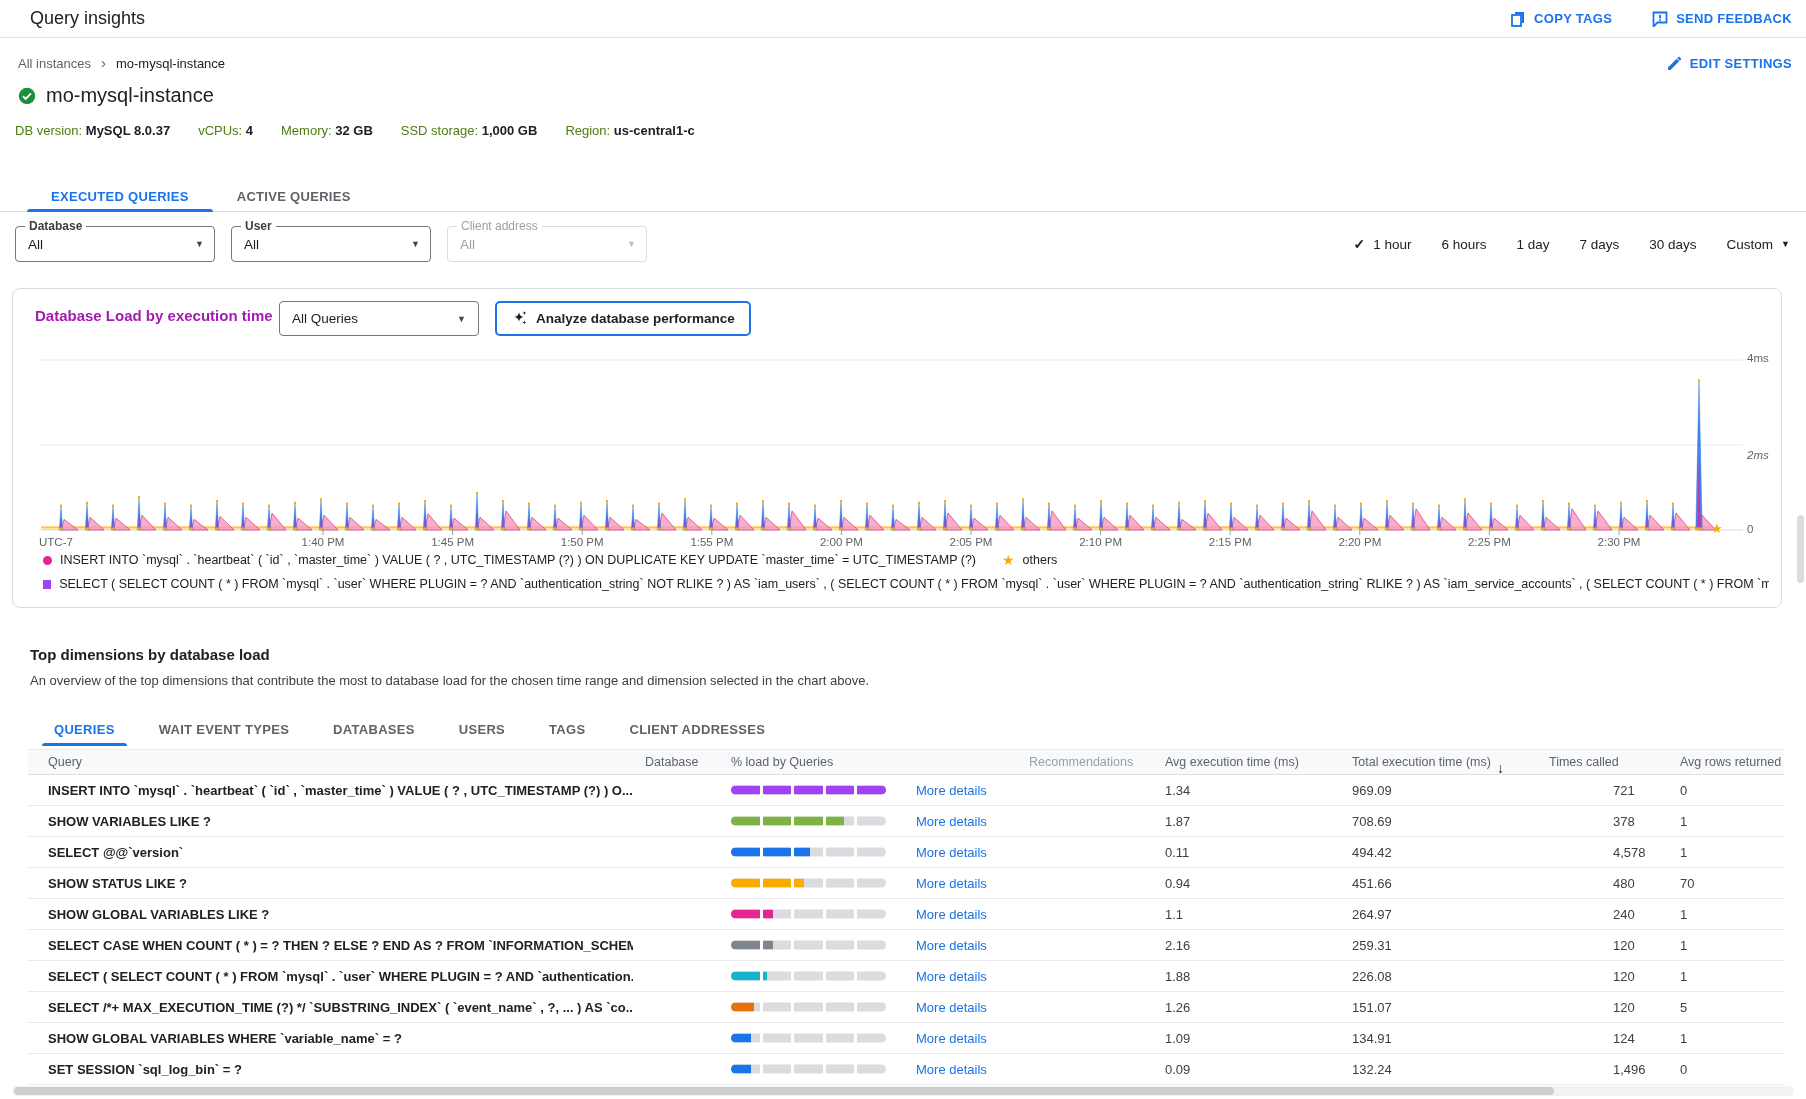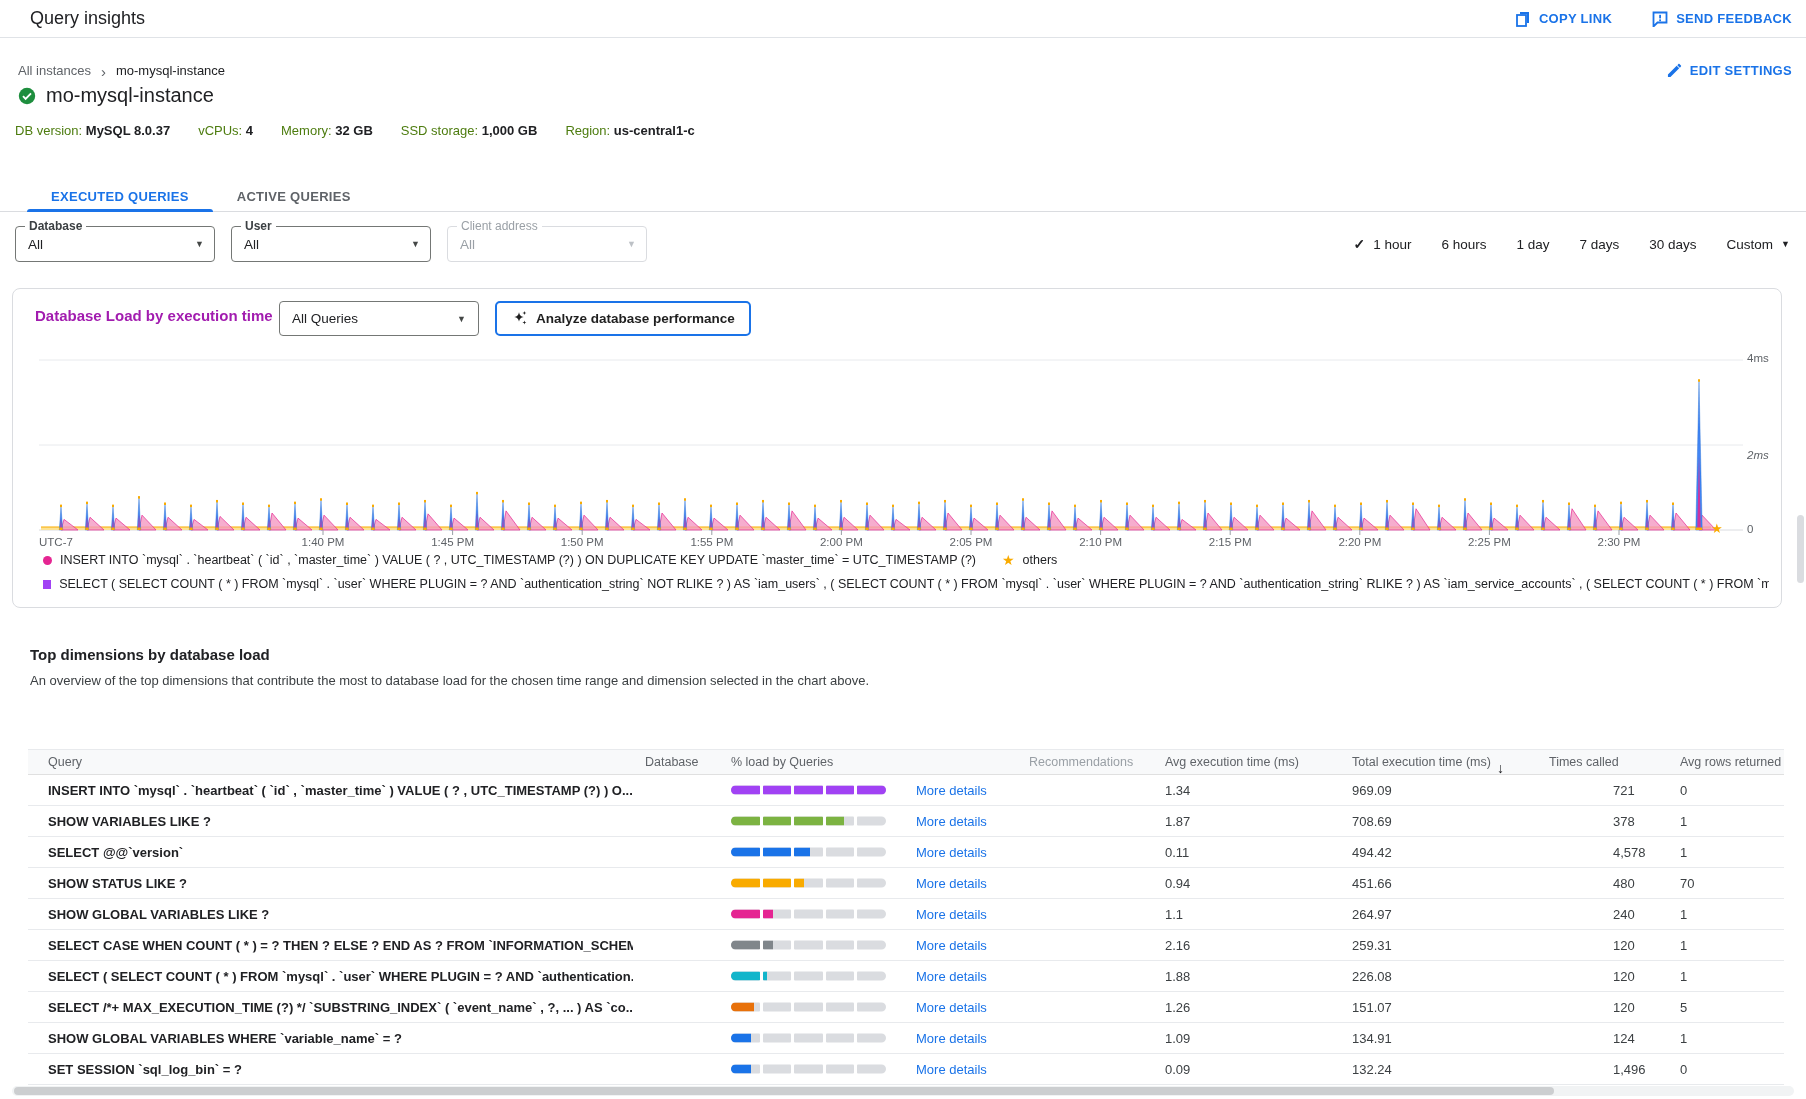--- a/index.html
+++ b/index.html
@@ -9,21 +9,21 @@
 
   
   .appbar { position:absolute; top:0; left:0; width:1806px; height:38px; display:flex; align-items:center;
             padding:0 14px 0 30px; border-bottom:1px solid #e0e3e7; background:#fff; }
   .appbar h1 { font-size:18px; font-weight:400; color:#202124; flex:1; }
   .blue-action { display:inline-flex; align-items:center; gap:8px; background:none; border:none; cursor:pointer;
                  color:#1a73e8; font-family:inherit; font-size:13px; font-weight:700; letter-spacing:.3px; }
   .appbar-actions { display:flex; gap:40px; }
 
   
-  .crumb-row { position:absolute; top:56px; left:18px; right:14px; height:22px; display:flex; align-items:flex-end; }
+  .crumb-row { position:absolute; top:56px; left:18px; right:14px; height:22px; display:flex; align-items:flex-start; }
   .crumb-parent { color:#5f6368; font-size:13px; cursor:pointer; }
   .crumb-sep { color:#5f6368; font-size:15px; margin:0 10px; line-height:13px; }
   .crumb-current { color:#202124; font-size:13px; }
   .crumb-spacer { flex:1; }
   .instance-row { position:absolute; top:84px; left:18px; display:flex; align-items:center; gap:10px; }
   .instance-name { font-size:20px; font-weight:500; color:#202124; }
   .meta-row { position:absolute; top:123px; left:15px; display:flex; gap:28px; font-size:13px; }
   .meta-item .lbl { color:#4d7c0f; }
   .meta-item .val { font-weight:700; color:#202124; }
 
@@ -116,21 +116,21 @@
   <header class="appbar">
     <h1>Query insights</h1>
     <div class="appbar-actions">
       <button class="blue-action">
         <span>
           <svg class="icn" width="16" height="16" viewBox="0 0 16 16">
               <path d="M5 1h9v11h-2V3H5z" fill="#1a73e8"></path>
               <rect x="2" y="4" width="9" height="11" fill="none" stroke="#1a73e8" stroke-width="1.8"></rect>
             </svg>
         </span>
-        <span>COPY LINK</span>
+        <span>COPY TAGS</span>
       </button>
       <button class="blue-action">
         <span>
           <svg class="icn" width="16" height="16" viewBox="0 0 16 16">
               <path d="M1.5 1.5h13v10h-9l-4 4z" fill="none" stroke="#1a73e8" stroke-width="1.8"></path>
               <rect x="7.2" y="3.8" width="1.8" height="3.6" fill="#1a73e8"></rect>
               <rect x="7.2" y="8.4" width="1.8" height="1.8" fill="#1a73e8"></rect>
             </svg>
         </span>
         <span>SEND FEEDBACK</span>
@@ -608,20 +608,28 @@
           <span class="lg-square" style="background: rgb(161, 66, 244);"></span>
           <span style="font-size: 12.5px; color: rgb(32, 33, 36); overflow: hidden; white-space: nowrap;">SELECT ( SELECT COUNT ( * ) FROM `mysql` . `user` WHERE PLUGIN = ? AND `authentication_string` NOT RLIKE ? ) AS `iam_users` , ( SELECT COUNT ( * ) FROM `mysql` . `user` WHERE PLUGIN = ? AND `authentication_string` RLIKE ? ) AS `iam_service_accounts` , ( SELECT COUNT ( * ) FROM `mysql` . `user` WHERE PLUGI...</span>
         </span>
       </div>
   </section>
 
   <div class="v-scrollbar"></div>
 
   <div class="dims-title">Top dimensions by database load</div>
   <div class="dims-sub">An overview of the top dimensions that contribute the most to database load for the chosen time range and dimension selected in the chart above.</div>
+  <div class="dim-tabs" id="dimTabs">
+      <div class="dim-tab active">QUERIES</div>
+      <div class="dim-tab">WAIT EVENT TYPES</div>
+      <div class="dim-tab">DATABASES</div>
+      <div class="dim-tab">USERS</div>
+      <div class="dim-tab">TAGS</div>
+      <div class="dim-tab">CLIENT ADDRESSES</div>
+    </div>
 
   <div class="tbl-header" id="tblHeader">
       <span style="left: 20px;">Query</span>
       <span style="left: 617px;">Database</span>
       <span style="left: 703px;">% load by Queries</span>
       <span style="left: 1001px; color: rgb(154, 160, 166);">Recommendations</span>
       <span style="left: 1137px;">Avg execution time (ms)</span>
       <span style="left: 1324px;">Total execution time (ms)<span class="sort-arrow">↓</span></span>
       <span style="left: 1521px;">Times called</span>
       <span style="left: 1652px;">Avg rows returned</span>

